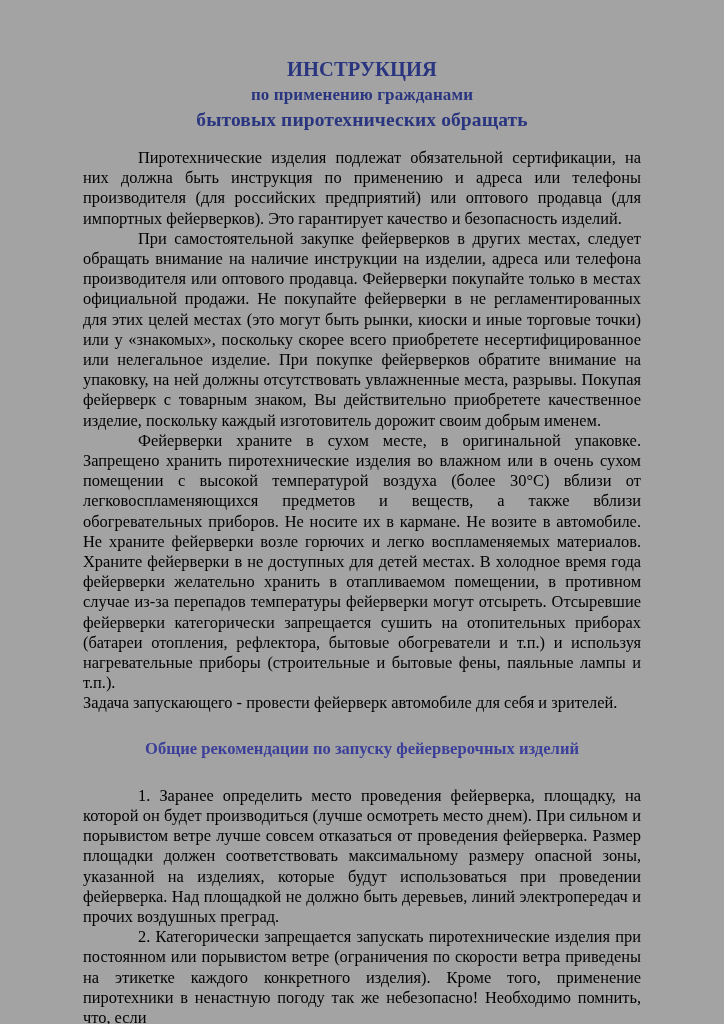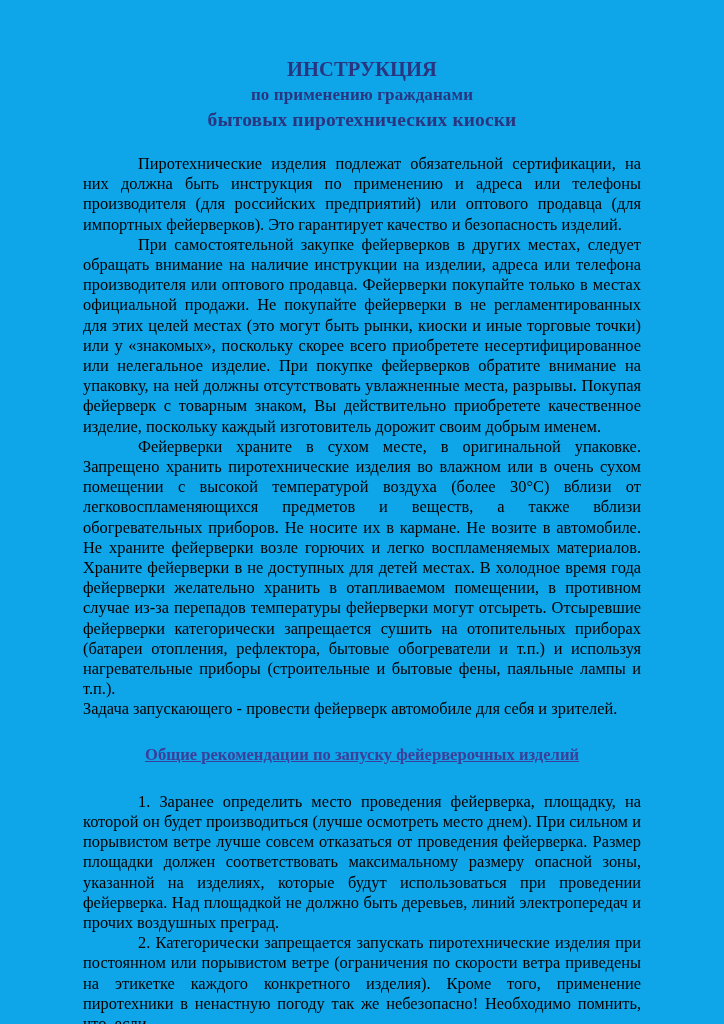--- a/index.html
+++ b/index.html
@@ -16,21 +16,21 @@
     color: #000000;
     -webkit-font-smoothing: antialiased;
   }
 
   .page {
     position: relative;
     width: 724px;
     height: 1024px;
     box-sizing: border-box;
     padding: 0;
-    background: #0ea5e9;
+    background: #a3a3a3;
   }
 
   .content {
     position: absolute;
     left: 83px;
     top: 0;
     width: 558px;   
   }
 
   
@@ -51,21 +51,21 @@
     font-size: 17px;
     line-height: 25px;
   }
   .title-line.l3 {
     font-size: 19.5px;
     line-height: 25px;
   }
 
   
   .body-block {
-    margin-top: 22px;
+    margin-top: 16px;
   }
   p.para {
     margin: 0;
     font-size: 16.4px;
     line-height: 20.2px;
     text-align: justify;
     text-justify: inter-word;
     text-indent: 55px;
     hyphens: none;
   }
@@ -78,35 +78,34 @@
 
   
   h2.section-heading {
     margin: 0;
     padding: 0;
     text-align: center;
     font-size: 16.6px;
     line-height: 22px;
     font-weight: bold;
     color: #3b3f99;
-    text-decoration: underline;
   }
   .heading-spacer-top { height: 24px; }
   .heading-spacer-bottom { height: 26px; }
 </style>
 </head>
 <body>
 
 <div class="page">
   <div class="content">
 
     <div class="title-block">
       <div class="title-line l1">ИНСТРУКЦИЯ</div>
       <div class="title-line l2">по применению гражданами</div>
-      <div class="title-line l3">бытовых пиротехнических киоски</div>
+      <div class="title-line l3">бытовых пиротехнических обращать</div>
     </div>
 
     <div class="body-block">
       <p class="para">Пиротехнические изделия подлежат обязательной сертификации, на них должна быть инструкция по применению и адреса или телефоны производителя (для российских предприятий) или оптового продавца (для импортных фейерверков). Это гарантирует качество и безопасность изделий.</p>
       <p class="para">При самостоятельной закупке фейерверков в других местах, следует обращать внимание на наличие инструкции на изделии, адреса или телефона производителя или оптового продавца. Фейерверки покупайте только в местах официальной продажи. Не покупайте фейерверки в не регламентированных для этих целей местах (это могут быть рынки, киоски и иные торговые точки) или у «знакомых», поскольку скорее всего приобретете несертифицированное или нелегальное изделие. При покупке фейерверков обратите внимание на упаковку, на ней должны отсутствовать увлажненные места, разрывы. Покупая фейерверк с товарным знаком, Вы действительно приобретете качественное изделие, поскольку каждый изготовитель дорожит своим добрым именем.</p>
       <p class="para">Фейерверки храните в сухом месте, в оригинальной упаковке. Запрещено хранить пиротехнические изделия во влажном или в очень сухом помещении с высокой температурой воздуха (более 30°С) вблизи от легковоспламеняющихся предметов и веществ, а также вблизи обогревательных приборов. Не носите их в кармане. Не возите в автомобиле. Не храните фейерверки возле горючих и легко воспламеняемых материалов. Храните фейерверки в не доступных для детей местах. В холодное время года фейерверки желательно хранить в отапливаемом помещении, в противном случае из-за перепадов температуры фейерверки могут отсыреть. Отсыревшие фейерверки категорически запрещается сушить на отопительных приборах (батареи отопления, рефлектора, бытовые обогреватели и т.п.) и используя нагревательные приборы (строительные и бытовые фены, паяльные лампы и т.п.).</p>
       <p class="para noindent last-natural">Задача запускающего - провести фейерверк автомобиле для себя и зрителей.</p>
     </div>
 
     <div class="heading-spacer-top"></div>

